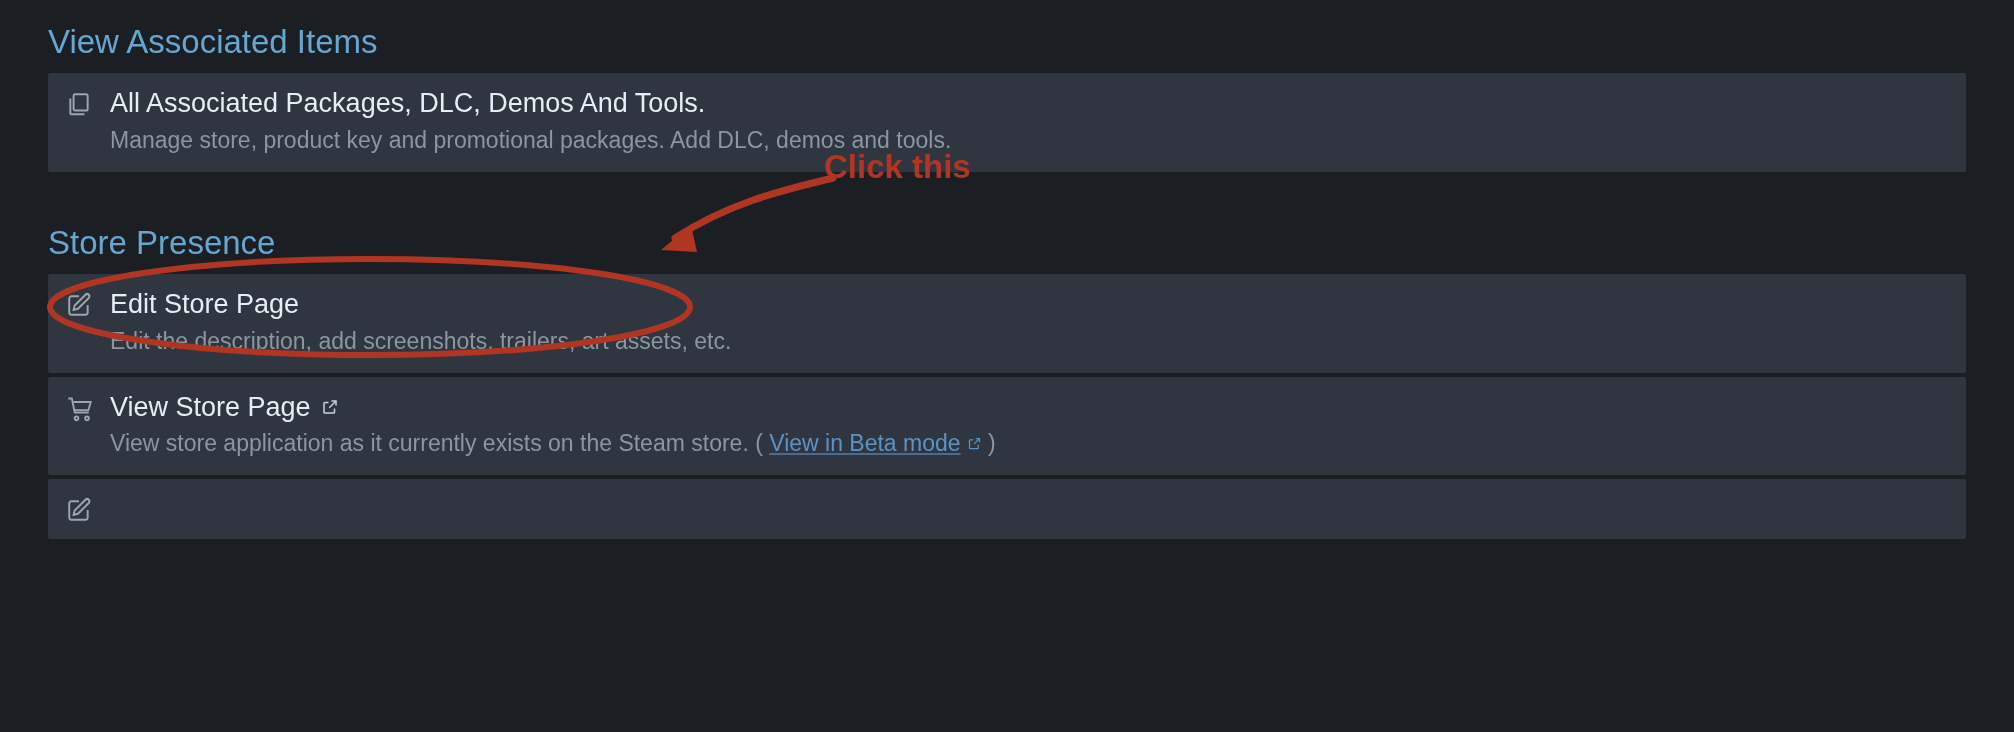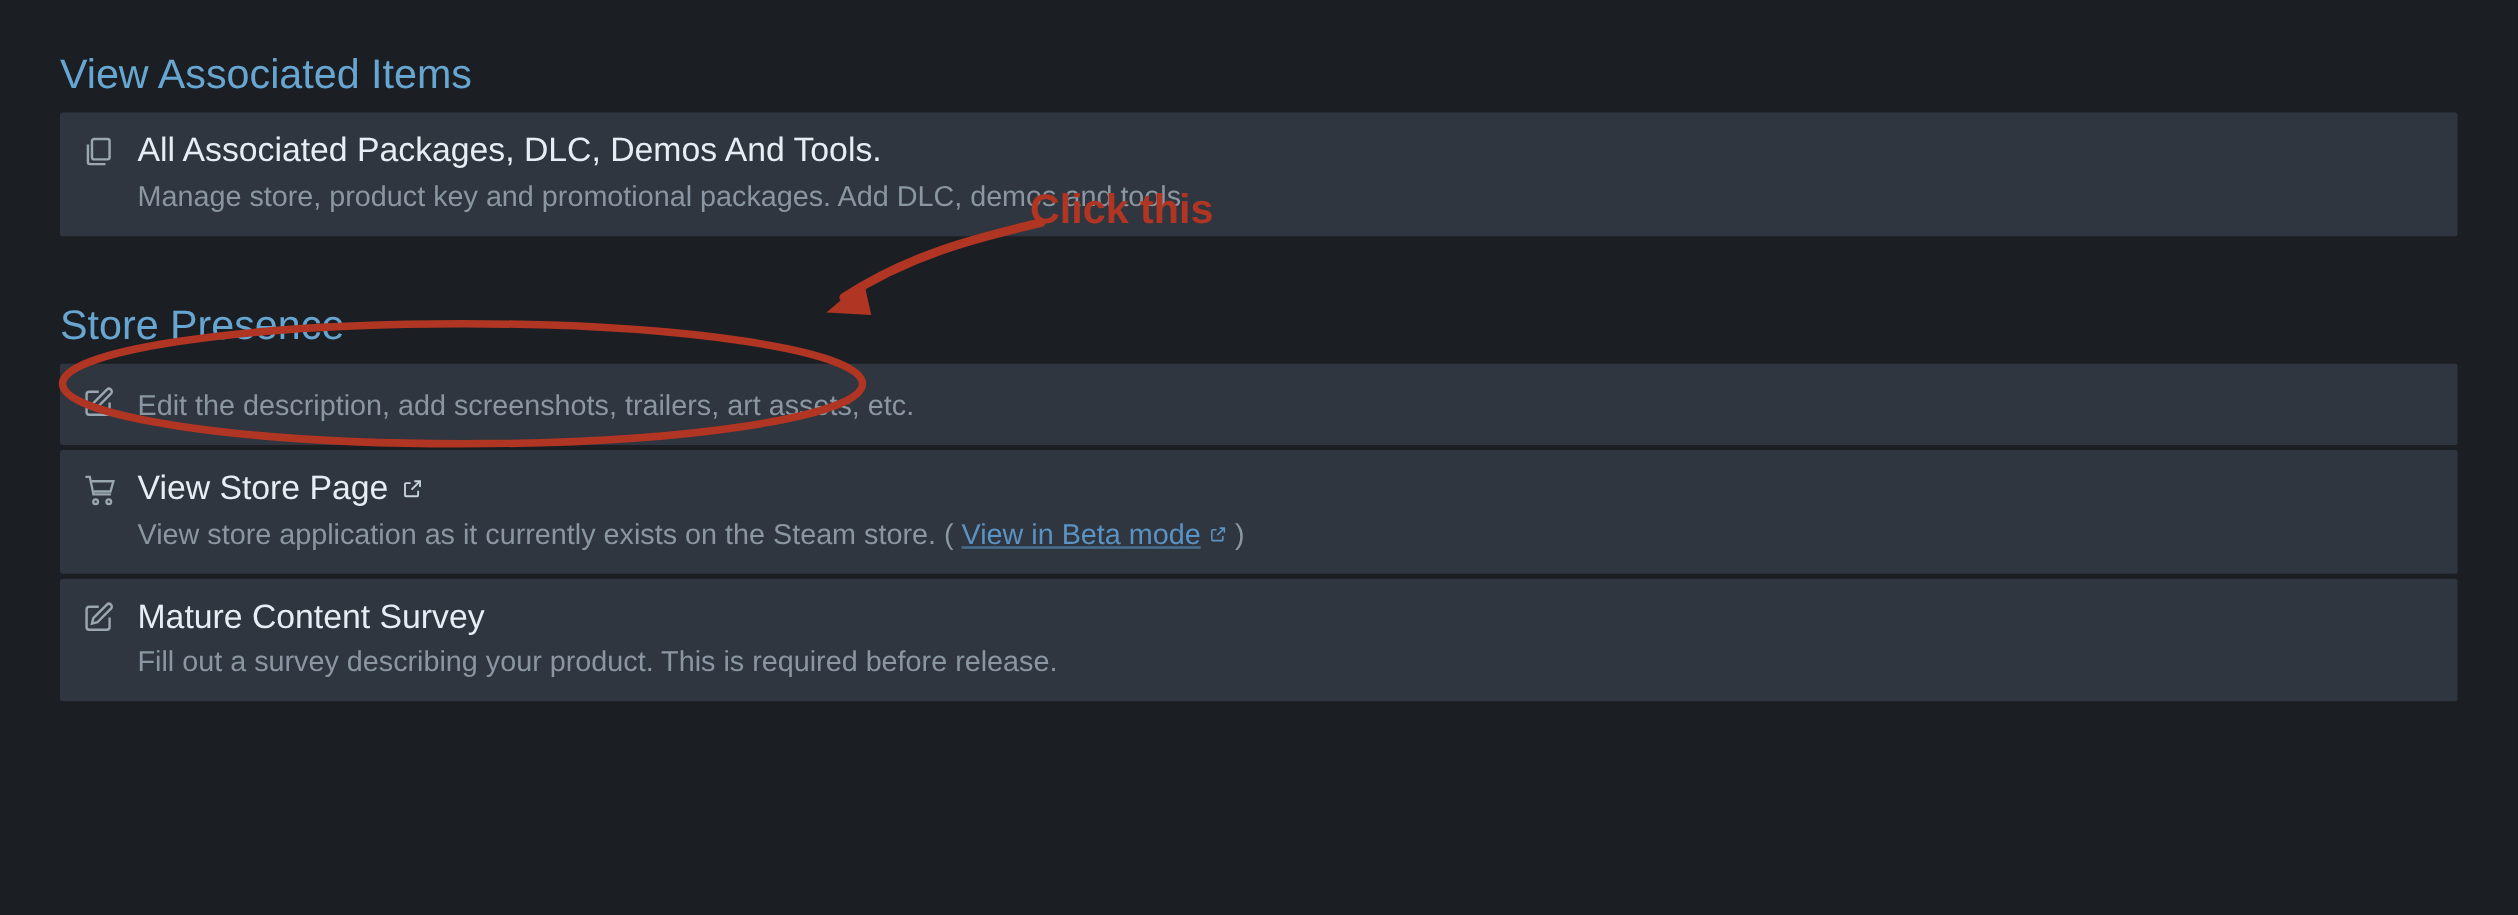--- a/index.html
+++ b/index.html
@@ -5,21 +5,21 @@
   * { margin: 0; padding: 0; box-sizing: border-box; }
   html, body {
     width: 2014px;
     height: 732px;
     background: #1b1f24;
     font-family: "Helvetica Neue", Arial, sans-serif;
     color: #c6d4df;
     overflow: hidden;
   }
   .page {
-    padding: 40px 48px;
+    padding: 23px 48px;
     position: relative;
   }
   .section-title {
     color: #67a6d0;
     font-size: 33px;
     font-weight: 400;
     margin-bottom: 12px;
   }
   .panel {
     background: #30363f;
@@ -124,20 +124,21 @@
   <div class="section-title">Store Presence</div>
 
   <div class="panel">
     <div class="panel-icon">
       <svg width="26" height="26" viewBox="0 0 24 24" fill="none" stroke="currentColor" stroke-width="1.8">
         <path d="M12 4 H5 a2 2 0 0 0 -2 2 v13 a2 2 0 0 0 2 2 h13 a2 2 0 0 0 2 -2 v-7"></path>
         <path d="M18 2.5 a2.1 2.1 0 0 1 3 3 L11 15.5 7 16.5 8 12.5 Z"></path>
       </svg>
     </div>
     <div class="panel-body">
+      <div class="panel-title">Edit Store Page</div>
       <div class="panel-sub">Edit the description, add screenshots, trailers, art assets, etc.</div>
     </div>
   </div>
 
   <div class="panel">
     <div class="panel-icon">
       <svg width="28" height="28" viewBox="0 0 24 24" fill="none" stroke="currentColor" stroke-width="1.6">
         <circle cx="9" cy="20" r="1.6"></circle>
         <circle cx="18" cy="20" r="1.6"></circle>
         <path d="M2 3 h3 l2.5 12 h12"></path>
@@ -172,24 +173,20 @@
     </div>
   </div>
 
   <div class="panel">
     <div class="panel-icon">
       <svg width="26" height="26" viewBox="0 0 24 24" fill="none" stroke="currentColor" stroke-width="1.8">
         <path d="M12 4 H5 a2 2 0 0 0 -2 2 v13 a2 2 0 0 0 2 2 h13 a2 2 0 0 0 2 -2 v-7"></path>
         <path d="M18 2.5 a2.1 2.1 0 0 1 3 3 L11 15.5 7 16.5 8 12.5 Z"></path>
       </svg>
     </div>
-    <div class="panel-body">
-      <div class="panel-title">Mature Content Survey</div>
-      <div class="panel-sub">Fill out a survey describing your product. This is required before release.</div>
-    </div>
   </div>
 
   <div class="annotation-layer">
     <div class="click-label">Click this</div>
     <svg class="arrow" width="190" height="90" viewBox="0 0 190 90">
       <path d="M180 8 C 140 18, 80 30, 22 68" stroke="#b13523" stroke-width="7" fill="none" stroke-linecap="round"></path>
       <polygon points="8,80 38,55 44,82" fill="#b13523"></polygon>
     </svg>
     <svg class="ellipse" width="660" height="110" viewBox="0 0 660 110">
       <ellipse cx="330" cy="55" rx="320" ry="48" stroke="#b13523" stroke-width="6" fill="none"></ellipse>

